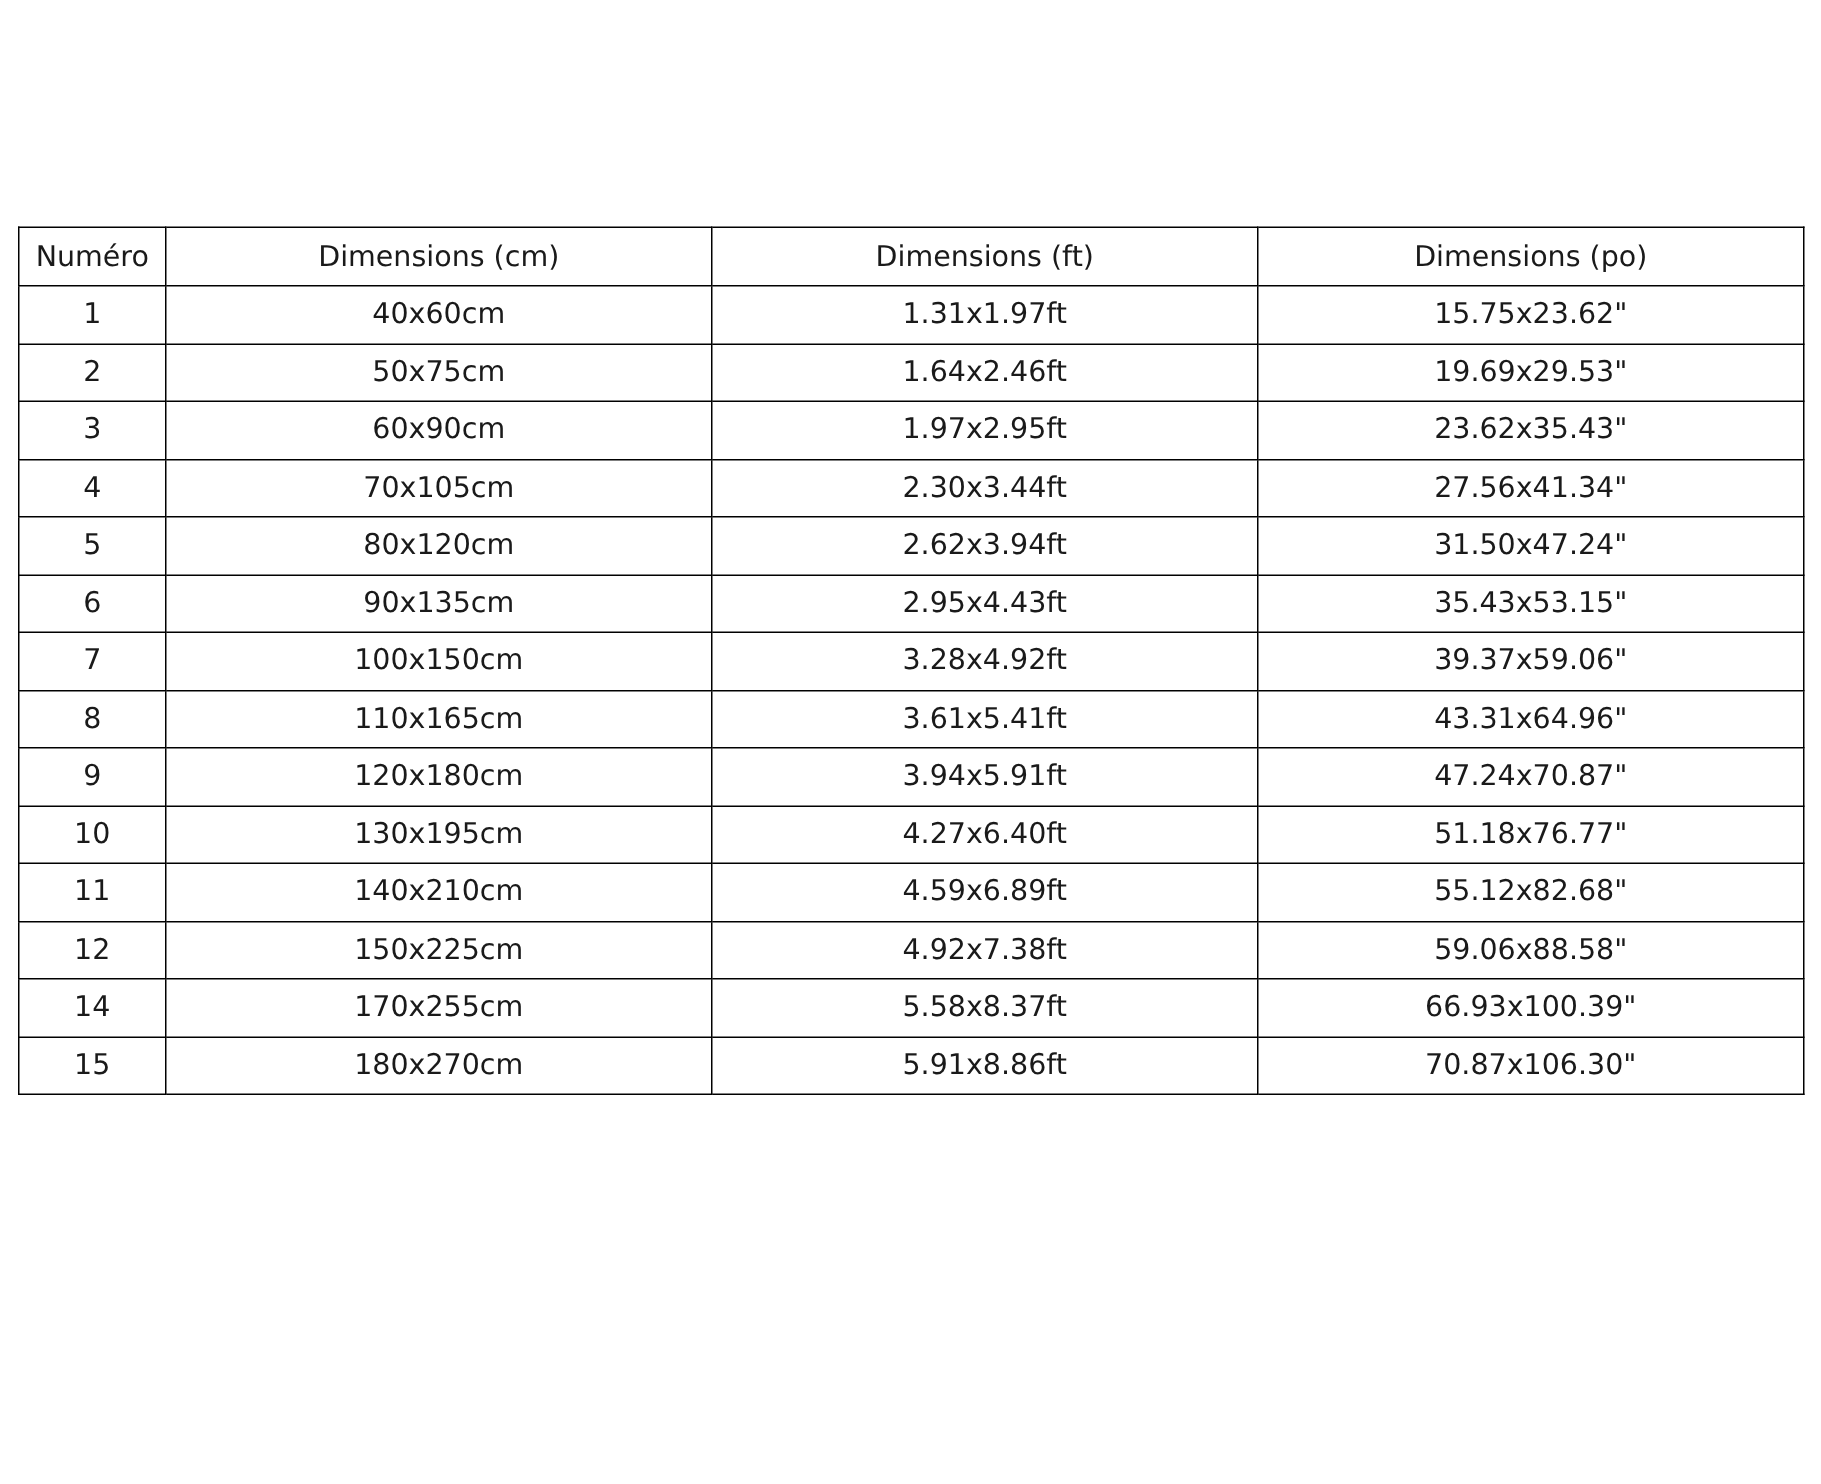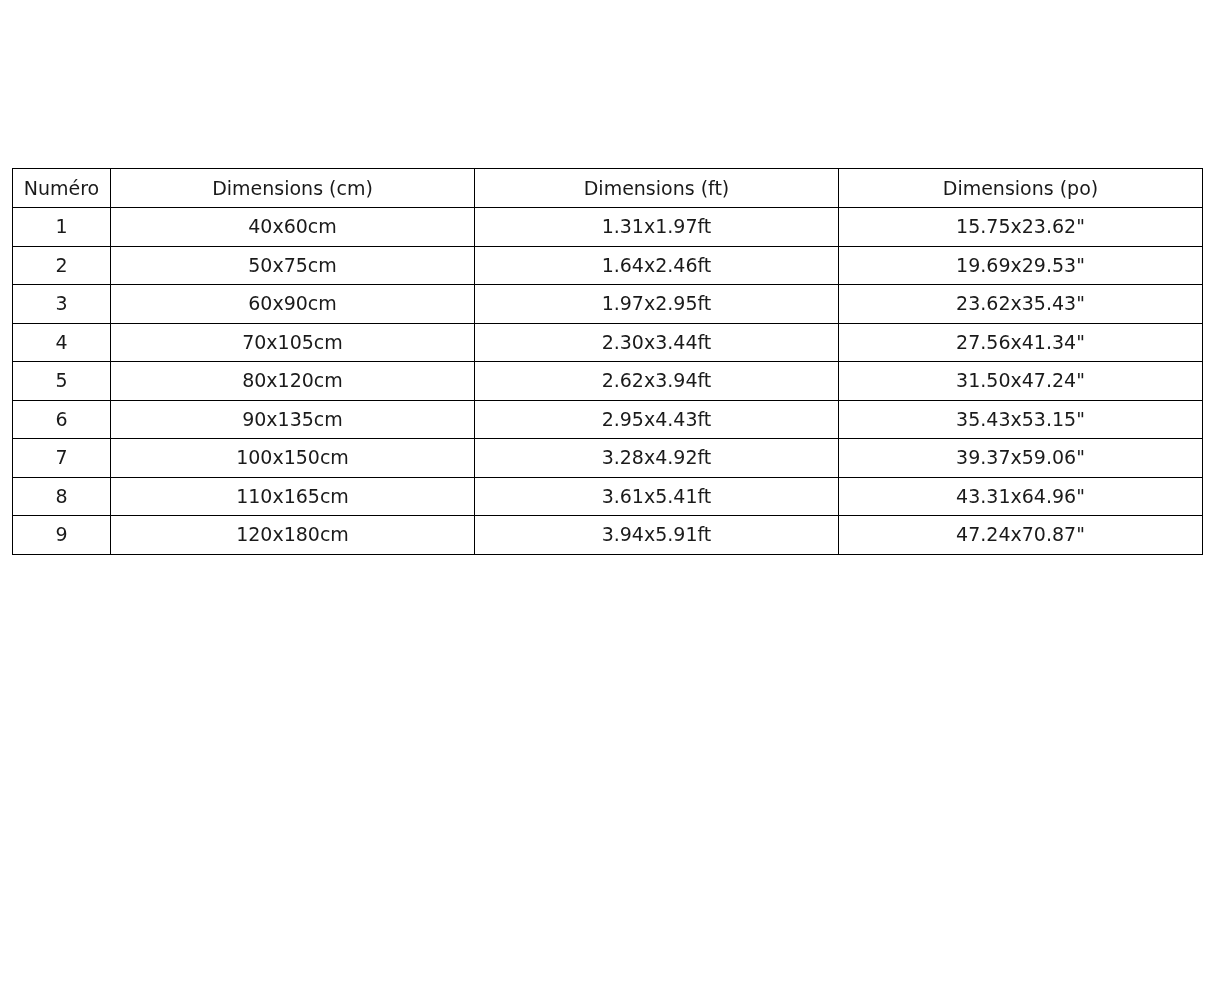--- a/index.html
+++ b/index.html
@@ -11,21 +11,21 @@
     width: 1214px;
     height: 989px;
     font-family: "DejaVu Sans", sans-serif;
     color: #000000;
     position: relative;
     overflow: hidden;
   }
   .table-wrap {
     position: absolute;
     left: 12px;
-    top: 168px;
+    top: 151px;
     width: 1190px;
   }
   table.size-table {
     border-collapse: collapse;
     width: 1190px;
     table-layout: fixed;
   }
   table.size-table th,
   table.size-table td {
     border: 1px solid #000000;
@@ -116,15 +116,45 @@
         <td>110x165cm</td>
         <td>3.61x5.41ft</td>
         <td>43.31x64.96"</td>
       </tr>
       <tr>
         <td>9</td>
         <td>120x180cm</td>
         <td>3.94x5.91ft</td>
         <td>47.24x70.87"</td>
       </tr>
+      <tr>
+        <td>10</td>
+        <td>130x195cm</td>
+        <td>4.27x6.40ft</td>
+        <td>51.18x76.77"</td>
+      </tr>
+      <tr>
+        <td>11</td>
+        <td>140x210cm</td>
+        <td>4.59x6.89ft</td>
+        <td>55.12x82.68"</td>
+      </tr>
+      <tr>
+        <td>12</td>
+        <td>150x225cm</td>
+        <td>4.92x7.38ft</td>
+        <td>59.06x88.58"</td>
+      </tr>
+      <tr>
+        <td>14</td>
+        <td>170x255cm</td>
+        <td>5.58x8.37ft</td>
+        <td>66.93x100.39"</td>
+      </tr>
+      <tr>
+        <td>15</td>
+        <td>180x270cm</td>
+        <td>5.91x8.86ft</td>
+        <td>70.87x106.30"</td>
+      </tr>
     </tbody>
   </table>
 </div>
 
 </body></html>

